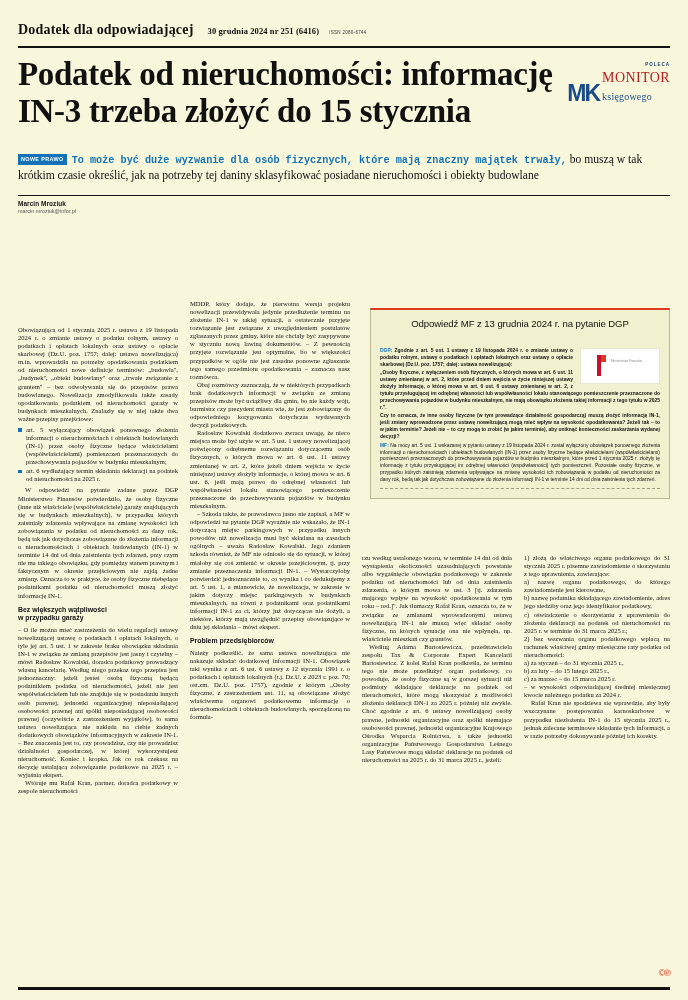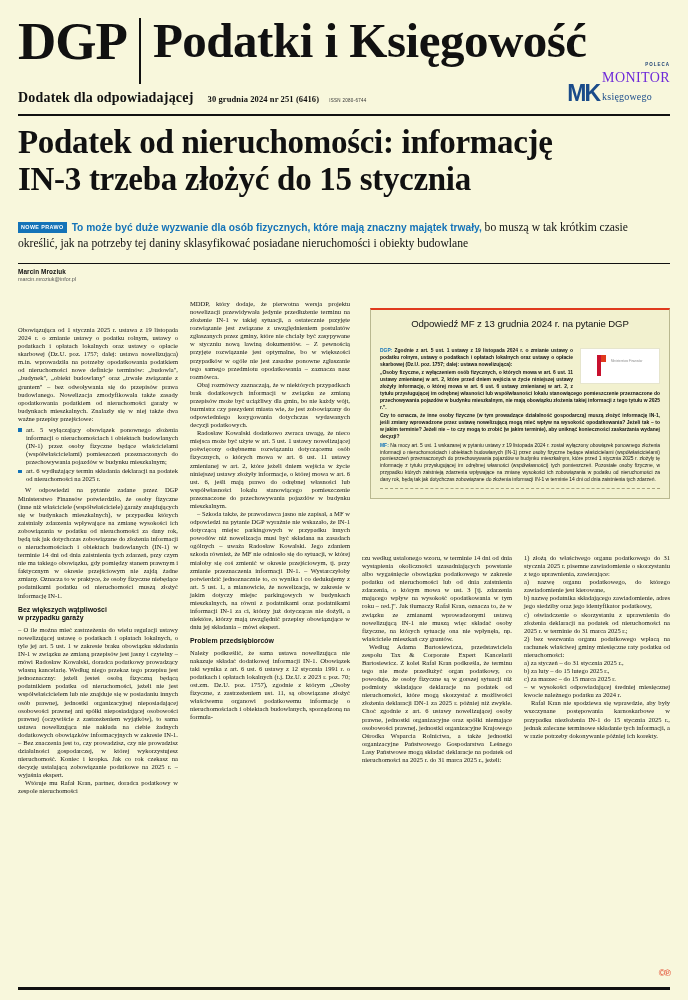--- a/index.html
+++ b/index.html
@@ -37,40 +37,40 @@
   .mast-issn{font-family:"Liberation Sans",sans-serif;font-size:4.5px;margin-left:10px;color:#333;letter-spacing:0.3px;}
 
   .mk-logo{position:absolute;right:0;top:62px;text-align:right;}
   .mk-poleca{font-family:"Liberation Sans",sans-serif;font-size:4.5px;font-weight:bold;color:#1b3f72;letter-spacing:1px;margin-bottom:1px;}
   .mk-row{display:flex;align-items:flex-end;justify-content:flex-end;}
   .mk-mark{
     font-family:"Liberation Sans",sans-serif;font-weight:bold;font-size:23px;color:#1b4c8a;
     line-height:0.85;letter-spacing:-2px;
   }
   .mk-words{margin-left:3px;text-align:left;}
-  .mk-monitor{font-family:"Liberation Serif",serif;font-size:14px;color:#6d28d9;line-height:1;letter-spacing:0.4px;}
+  .mk-monitor{font-family:"Liberation Serif",serif;font-size:14px;color:#b91c1c;line-height:1;letter-spacing:0.4px;}
   .mk-ksieg{font-family:"Liberation Serif",serif;font-size:10px;color:#1b4c8a;line-height:1.05;letter-spacing:0.2px;}
 
   .rule-thick{border-top:2.4px solid #111;margin-top:8px;}
 
   
   .headline{
     font-family:"Liberation Serif",serif;font-weight:bold;
     font-size:33px;line-height:1.12;margin-top:8px;letter-spacing:-0.3px;
   }
   .headline .l2{display:block;}
 
   
   .deck{margin-top:18px;font-size:11.6px;line-height:1.35;}
   .badge{
     display:inline-block;background:#1473b8;color:#fff;
     font-family:"Liberation Sans",sans-serif;font-weight:bold;
     font-size:5.4px;letter-spacing:0.4px;padding:2px 3px;vertical-align:2.5px;margin-right:5px;
   }
-  .deck-strong{font-family:Liberation Sans, sans-serif;font-weight:bold;font-size:10.2px;color:#1473b8;}
+  .deck-strong{font-family:Liberation Mono, monospace;font-weight:bold;font-size:10.2px;color:#1473b8;}
   .deck-rest{font-family:"Liberation Serif",serif;font-size:11.6px;}
 
   .rule-thin{border-top:1px solid #111;margin-top:12px;}
 
   
   .byline{margin-top:4px;width:158px;}
   .byline-name{font-family:"Liberation Sans",serif;font-weight:bold;font-size:6.4px;letter-spacing:0.1px;}
   .byline-mail{font-family:"Liberation Sans",sans-serif;font-size:5.4px;color:#555;margin-top:1px;}
 
   
@@ -126,25 +126,20 @@
     font-family:"Liberation Sans",sans-serif;font-size:9px;color:#e03a1e;letter-spacing:-1px;
   }
   .foot-rule{position:absolute;left:18px;right:18px;bottom:10px;border-top:3px solid #111;}
 </style>
 </head>
 <body>
 
 <div class="page">
 
   <div class="masthead">
-    <div class="mast-row">
-      <div class="mast-dgp">DGP</div>
-      <div class="mast-sep"></div>
-      <div class="mast-title">Podatki i Księgowość</div>
-    </div>
     <div class="mast-sub">
       <span class="mast-sub-main">Dodatek dla odpowiadającej</span>
       <span class="mast-issue">30 grudnia 2024 nr 251 (6416)</span>
       <span class="mast-issn">ISSN 2080-6744</span>
     </div>
 
     <div class="mk-logo">
       <div class="mk-poleca">POLECA</div>
       <div class="mk-row">
         <span class="mk-mark">MK</span>

